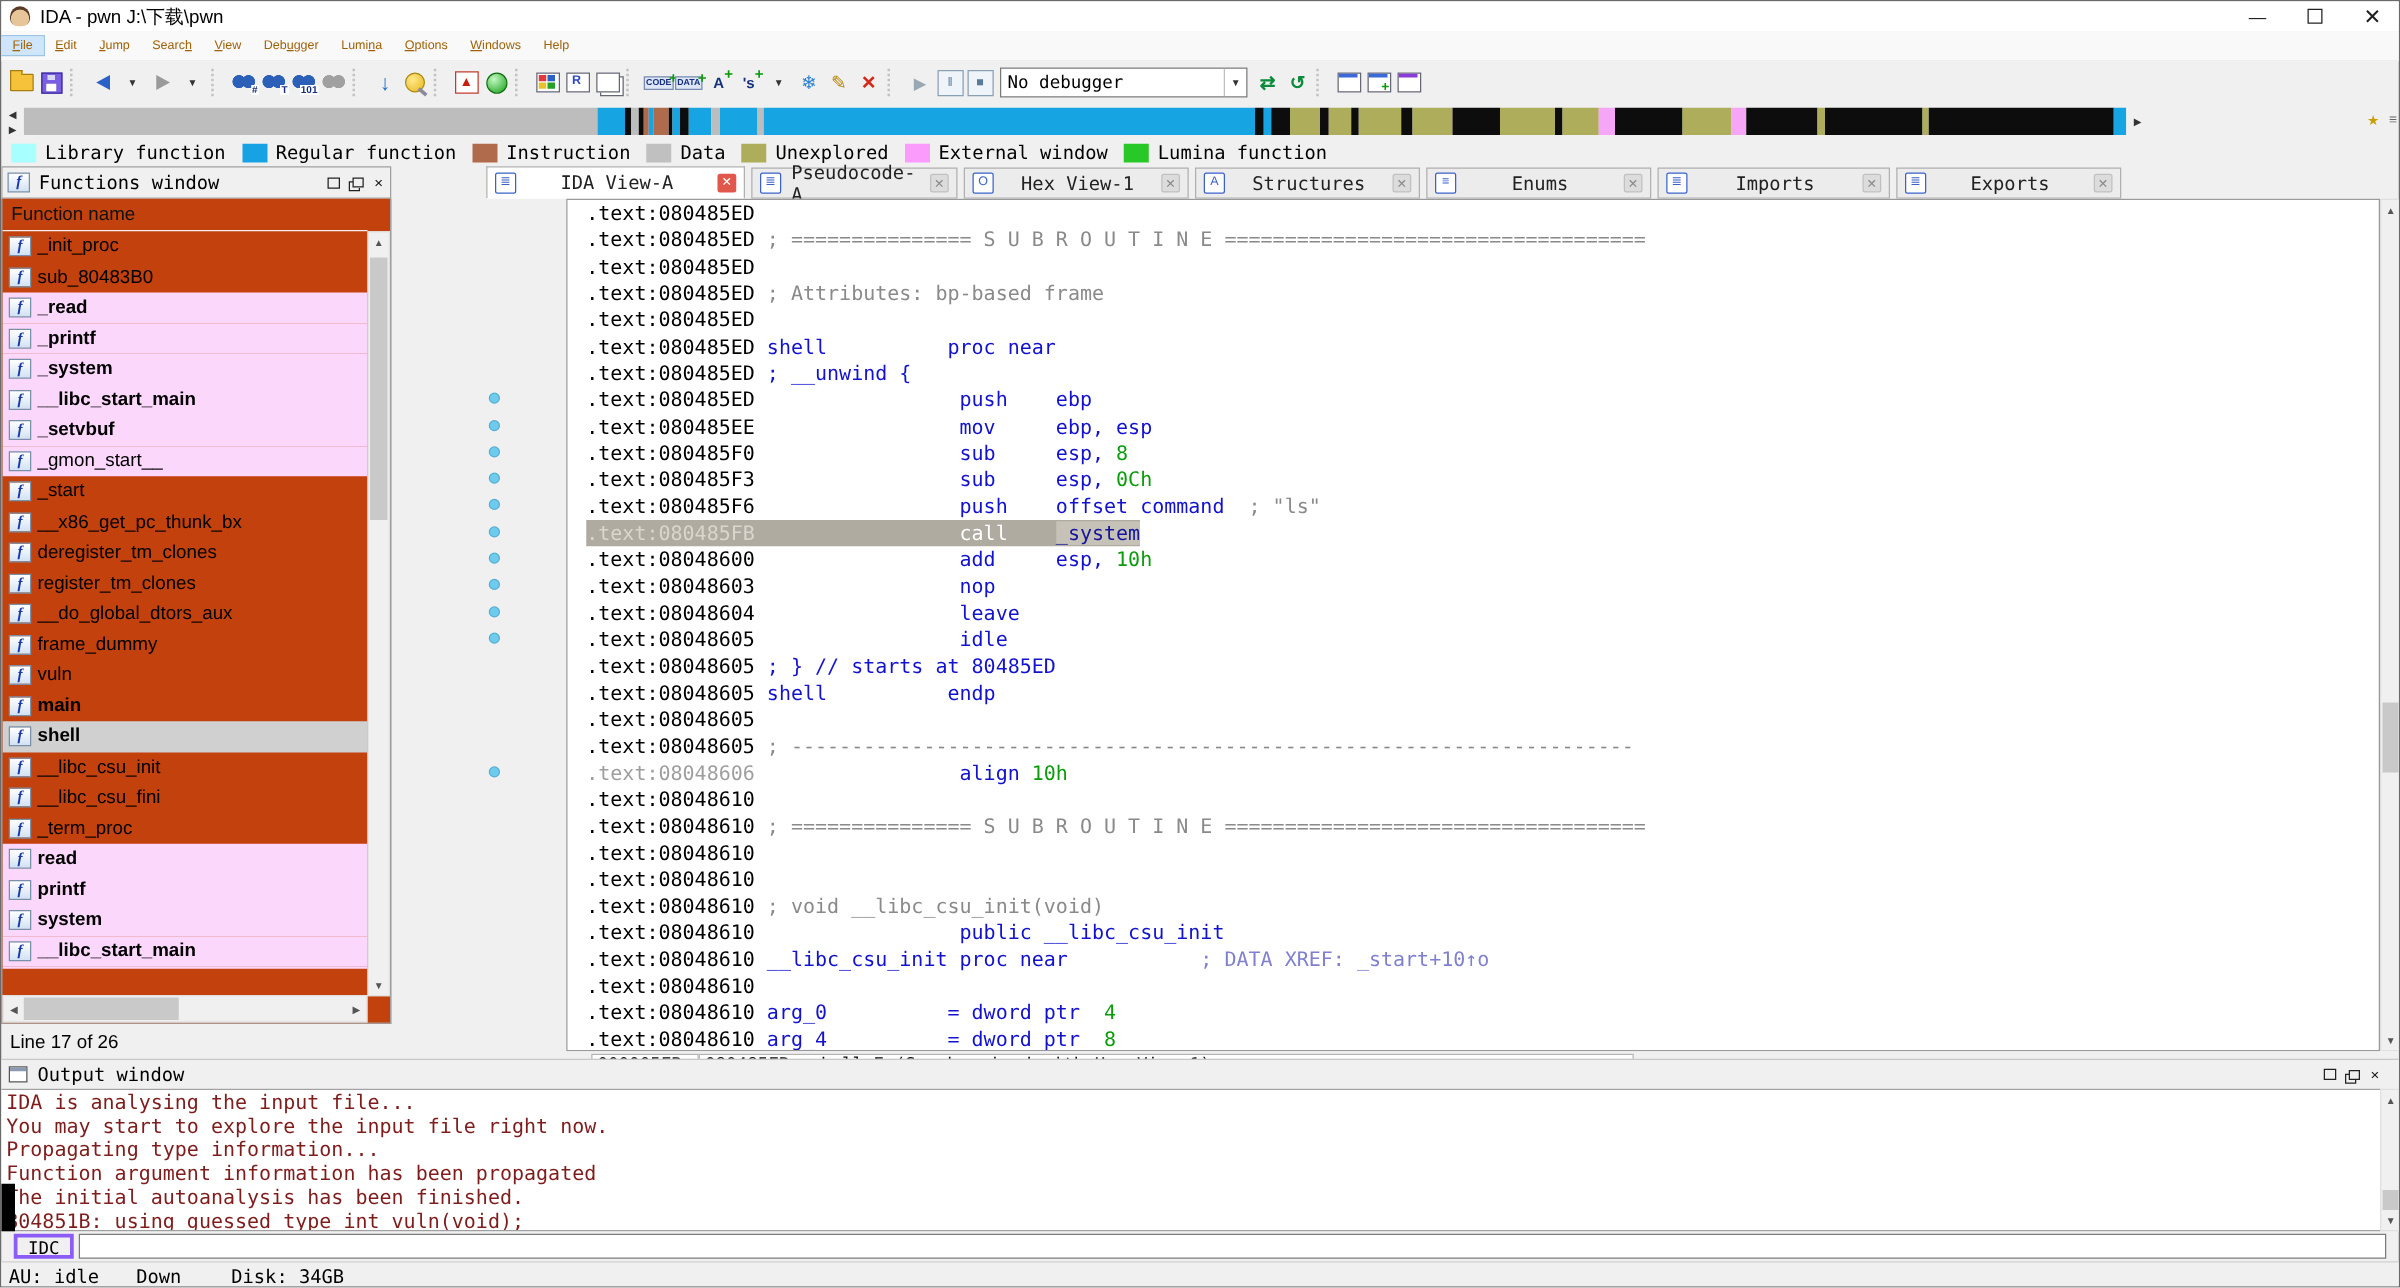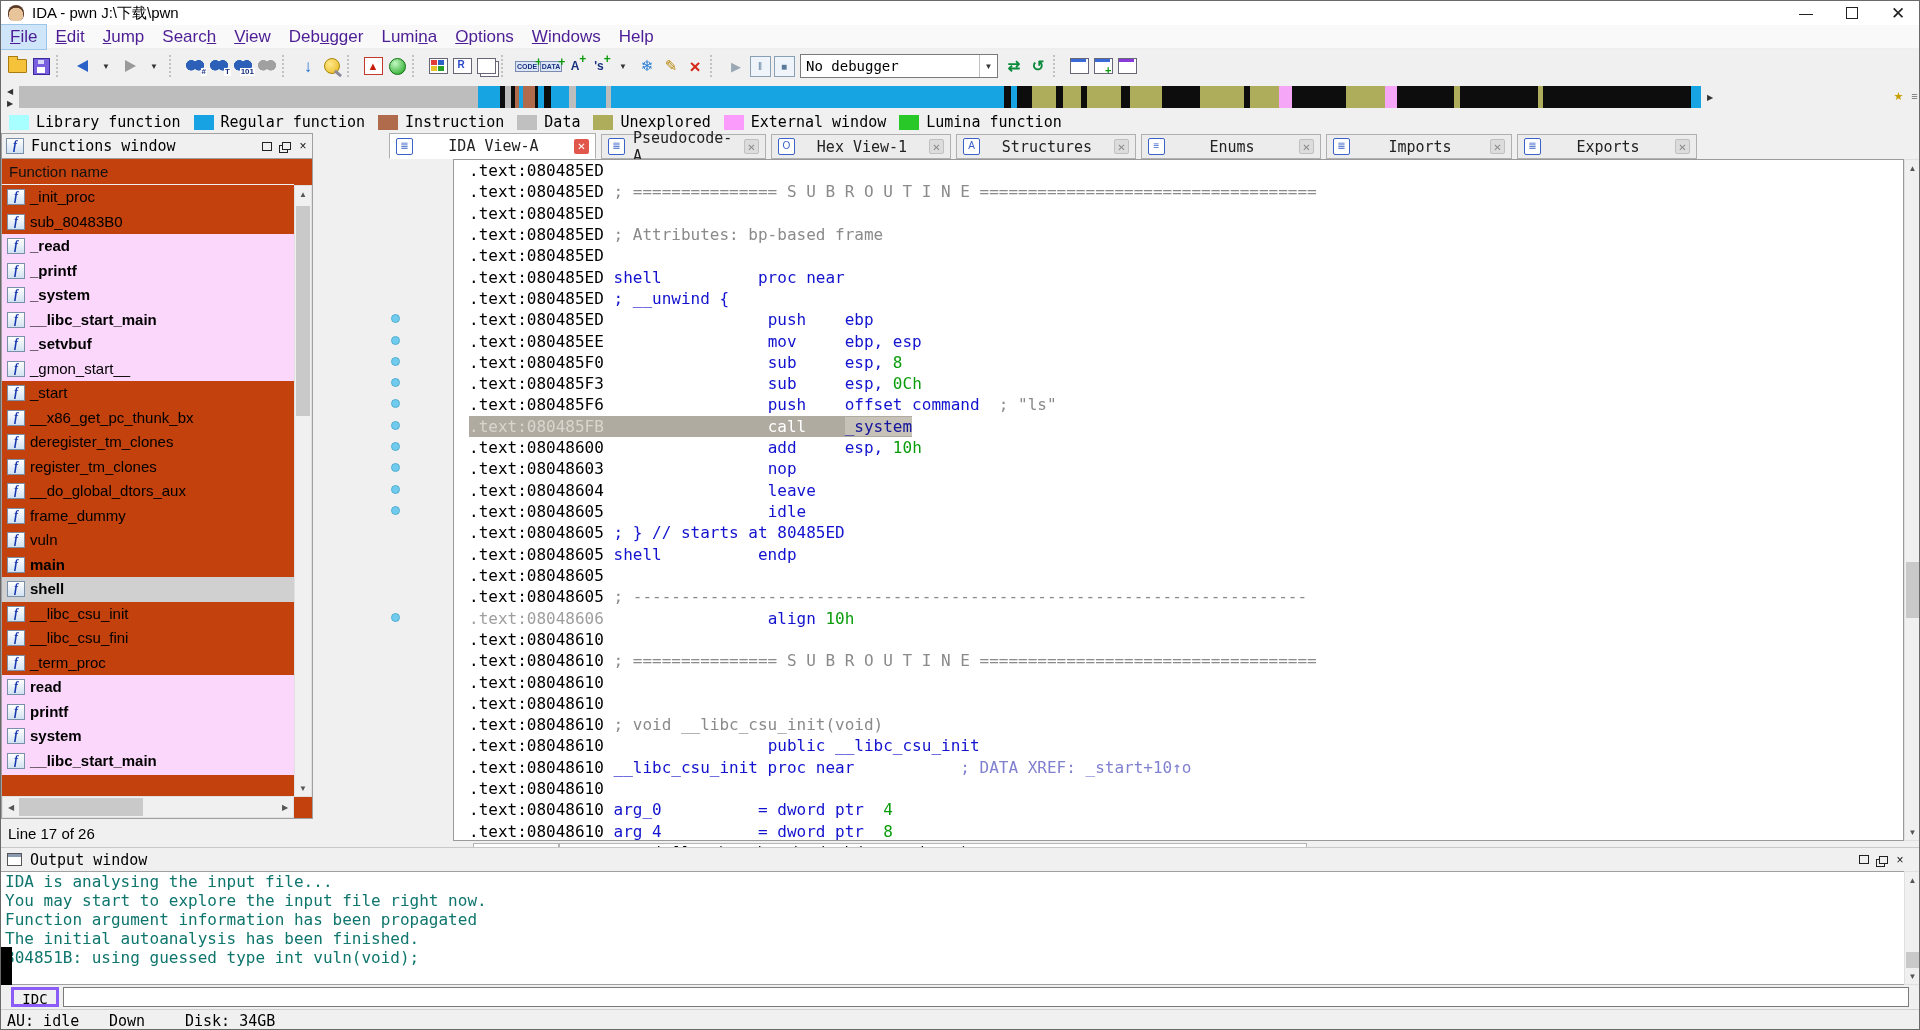--- a/index.html
+++ b/index.html
@@ -13,21 +13,21 @@
     background:radial-gradient(circle at 50% 62%,#e8c49a 7px,#5a3b28 7.5px);}
   #title-text{margin-left:8px;font-size:15px;color:#000;}
   .winbtn{width:46px;height:24px;display:flex;align-items:center;justify-content:center;font-size:14px;color:#222;}
   #btn-min{left:1782px;top:0;}
   #btn-max{left:1828px;top:0;}
   #btn-max .g-box{width:10px;height:10px;border:1px solid #222;}
   #btn-close{left:1874px;top:0;font-size:17px;}
 
   
   #menubar{left:0;top:24px;width:1920px;height:24px;background:#f9f9f9;display:flex;align-items:center;border-bottom:1px solid #eee;box-sizing:border-box;}
-  .menu-item{padding:2px 9px;font-size:17px;color:#4c1d95;}
+  .menu-item{padding:2px 9px;font-size:10px;color:#a16207;}
   .menu-item u{text-decoration:underline;}
   .menu-item.hl{background:#cfe6fa;outline:1px solid #9cc5e8;}
 
   
   #toolbar{left:0;top:48px;width:1920px;height:34px;display:flex;align-items:center;padding-left:4px;box-sizing:border-box;}
   .ti{width:24px;height:24px;display:flex;align-items:center;justify-content:center;position:relative;flex:none;}
   .tsep{width:9px;height:22px;border-left:2px dotted #c2c2c2;margin:0 3px;flex:none;}
   .i-folder{width:17px;height:12px;background:#f6c23a;border:1px solid #a87c10;border-radius:1px;position:relative;}
   .i-folder:before{content:"";position:absolute;left:-1px;top:-4px;width:8px;height:3px;background:#f6c23a;border:1px solid #a87c10;border-bottom:none;}
   .i-floppy{width:15px;height:15px;background:#7a5fe0;border:1px solid #3a2a9a;position:relative;}
@@ -145,21 +145,21 @@
   .csbox{position:absolute;top:2px;height:18px;background:#fdfdfd;border:1px solid #b4b4b4;box-sizing:border-box;
          font-family:"DejaVu Sans Mono",monospace;font-size:14px;line-height:16px;padding:0 4px;color:#000;}
 
   
   #out-title{left:0;top:846px;width:1920px;height:24px;background:#f0f0f0;display:flex;align-items:center;border-top:1px solid #c8c8c8;box-sizing:border-box;}
   .owicon{width:13px;height:11px;border:1px solid #555;background:#fff;position:relative;margin-left:6px;flex:none;}
   .owicon:before{content:"";position:absolute;left:0;top:0;width:100%;height:3px;background:#8a9ab0;}
   #out-title .t{font-family:"DejaVu Sans Mono",monospace;font-size:15px;margin-left:8px;flex:1;}
   #out-title .btns{display:flex;margin-right:12px;}
   #out-text{left:0;top:870px;width:1903px;height:114px;background:#fff;border-top:1px solid #a0a0a0;border-bottom:1px solid #a0a0a0;box-sizing:border-box;padding-left:4px;overflow:hidden;}
-  .ol{font-family:"DejaVu Sans Mono",monospace;font-size:16px;height:19px;line-height:19px;white-space:pre;color:#0f766e;}
+  .ol{font-family:"DejaVu Sans Mono",monospace;font-size:16px;height:19px;line-height:19px;white-space:pre;color:#7f1d1d;}
   #out-block{left:0;top:946px;width:11px;height:38px;background:#000;}
   #inputrow{left:0;top:984px;width:1920px;height:24px;}
   #idc-btn{position:absolute;left:10px;top:2px;width:48px;height:20px;background:#f0f0f0;border:3px solid #8b5cf6;box-sizing:border-box;
            font-family:"DejaVu Sans Mono",monospace;font-size:14px;text-align:center;line-height:18px;}
   #cli-input{position:absolute;left:62px;top:2px;width:1846px;height:20px;background:#fff;border:1px solid #7a7a7a;box-sizing:border-box;
            font-family:"DejaVu Sans Mono",monospace;font-size:14px;padding:0 4px;outline:none;}
 
   
   #statusbar{left:0;top:1008px;width:1920px;height:22px;background:#f0f0f0;border-top:1px solid #d0d0d0;box-sizing:border-box;}
   #statusbar span{position:absolute;top:2px;font-family:"DejaVu Sans Mono",monospace;font-size:15px;color:#000;}
@@ -555,20 +555,21 @@
         </span>
       <span class="pbtn">
           <span class="g-fl"></span>
         </span>
       <span class="pbtn">×</span>
     </span>
   </div>
   <div id="out-text" class="abs">
       <div class="ol">IDA is analysing the input file...</div>
       <div class="ol">You may start to explore the input file right now.</div>
+      <div class="ol">Propagating type information...</div>
       <div class="ol">Function argument information has been propagated</div>
       <div class="ol">The initial autoanalysis has been finished.</div>
       <div class="ol">804851B: using guessed type int vuln(void);</div>
     </div>
   <div id="out-block" class="abs"></div>
   <div id="out-vscroll" class="abs sb">
     <div class="ar" style="top:0;">▲</div>
     <div class="thumb" style="left:1px;right:1px;top:80px;height:16px;"></div>
     <div class="ar" style="bottom:0;">▼</div>
   </div>

